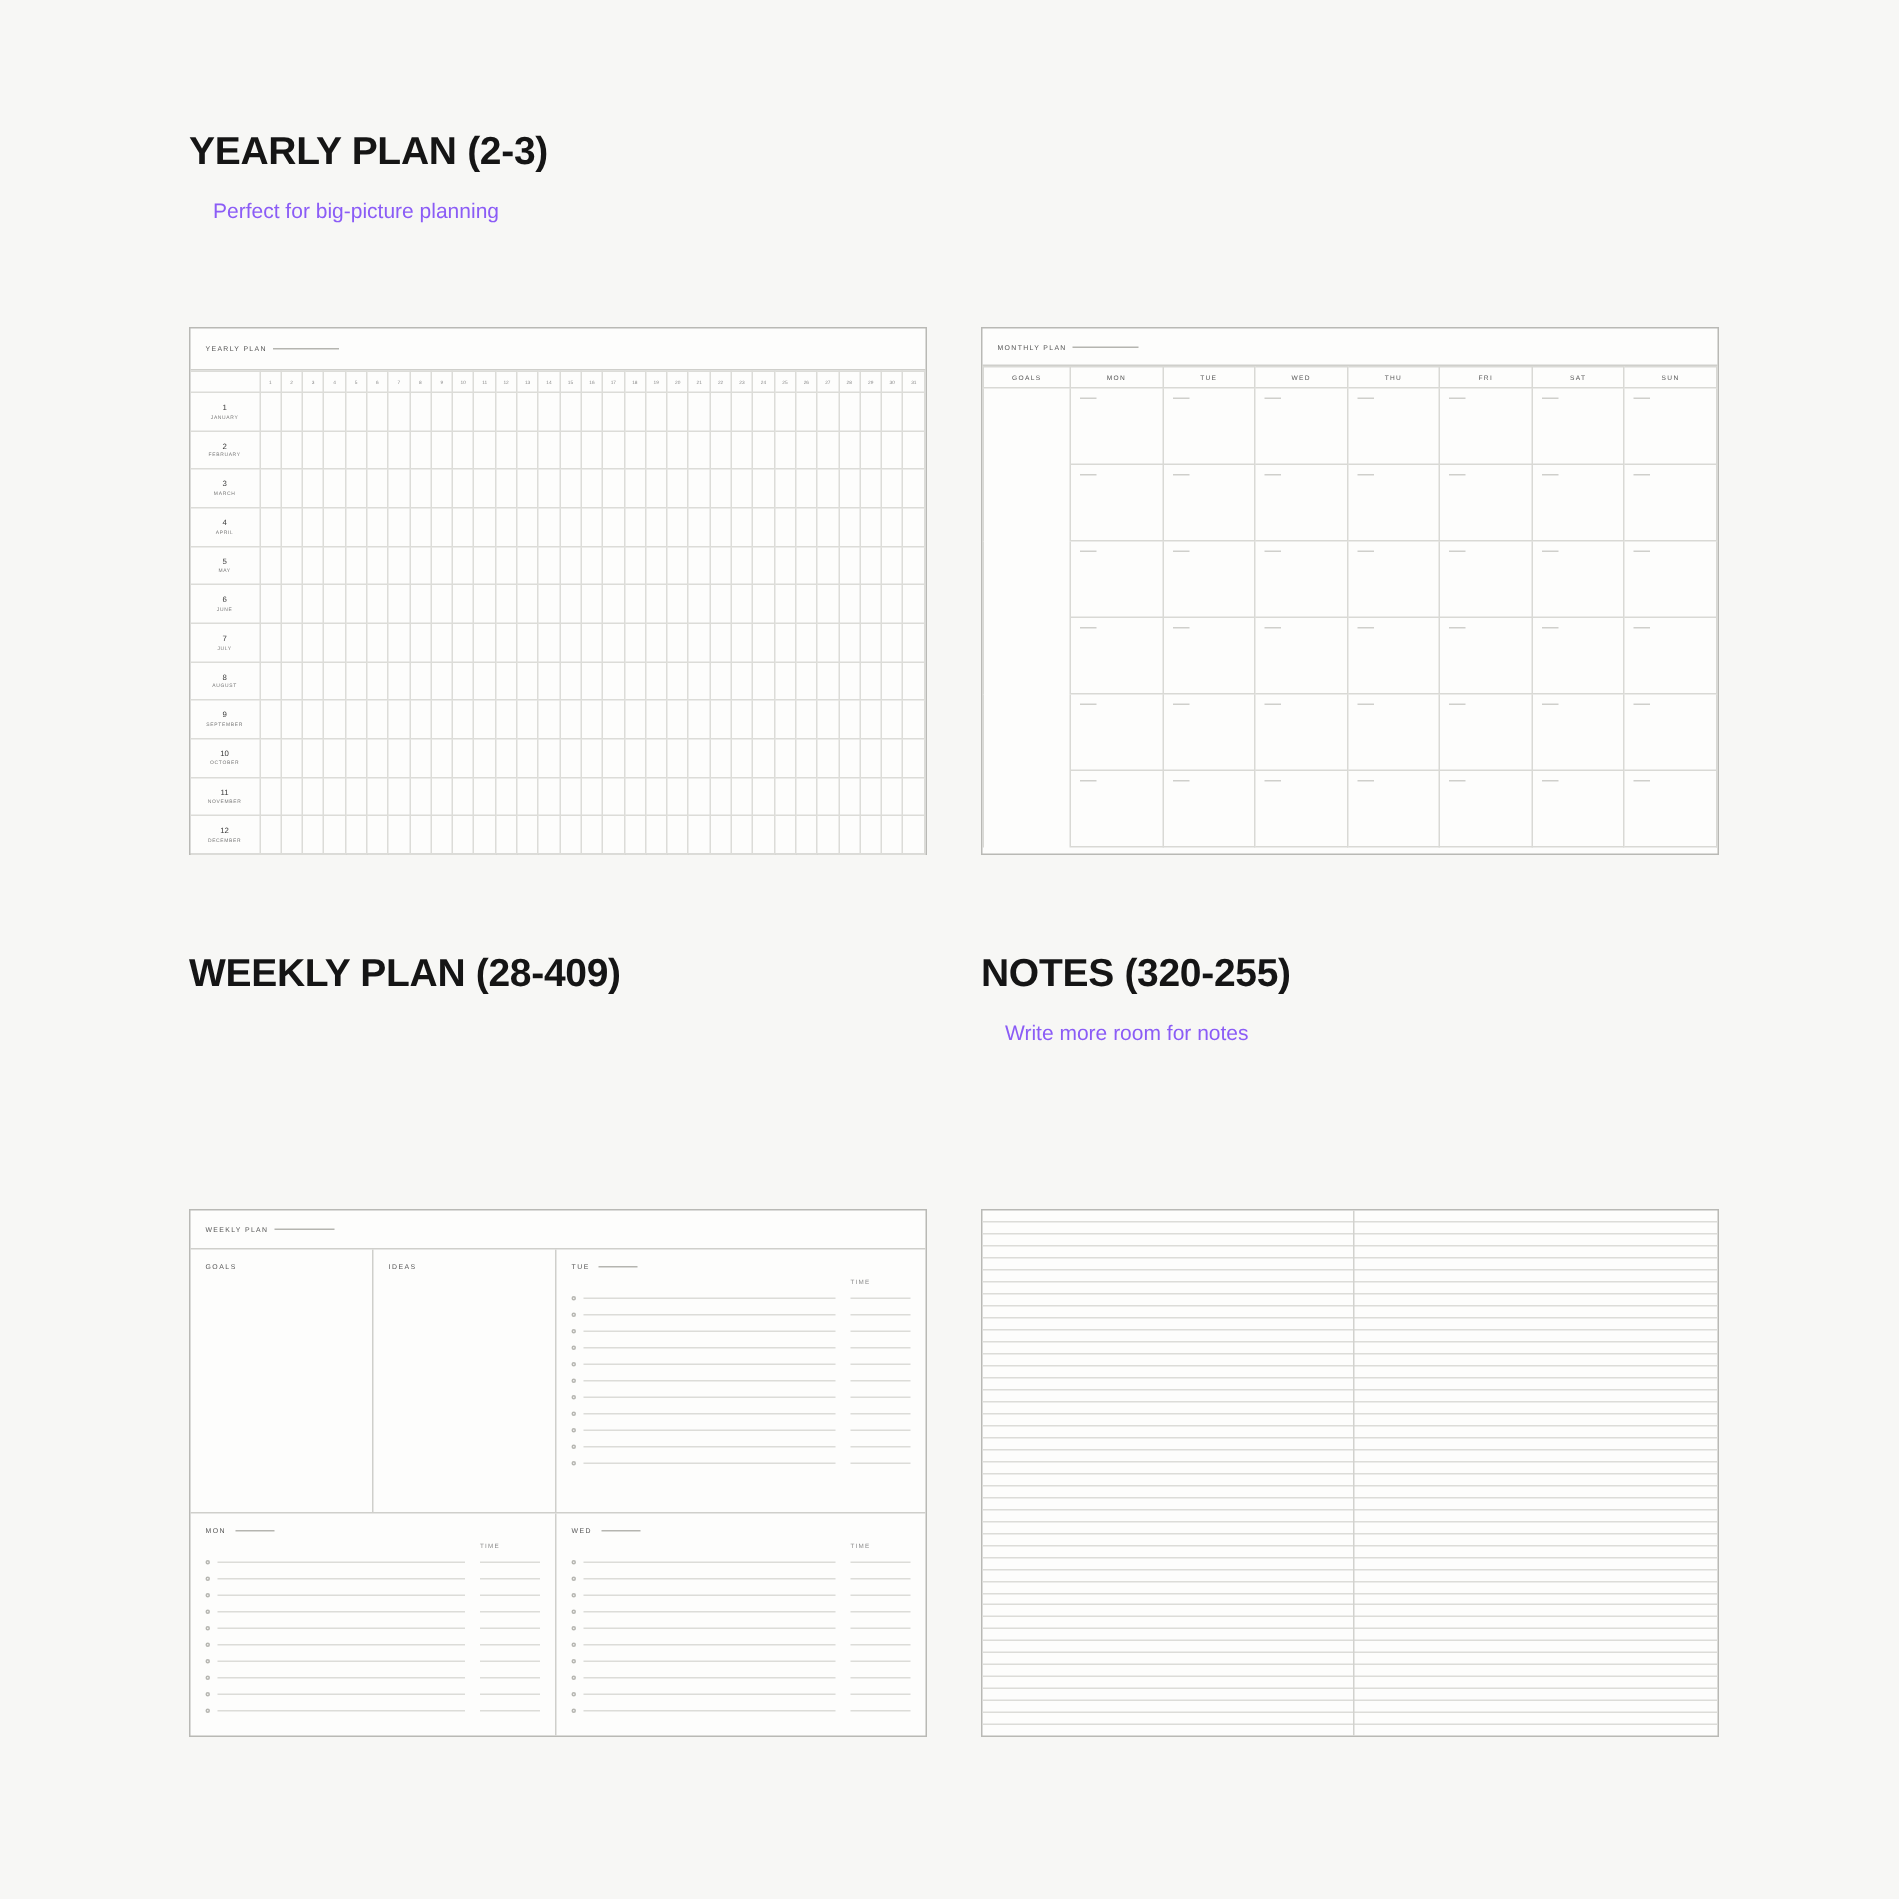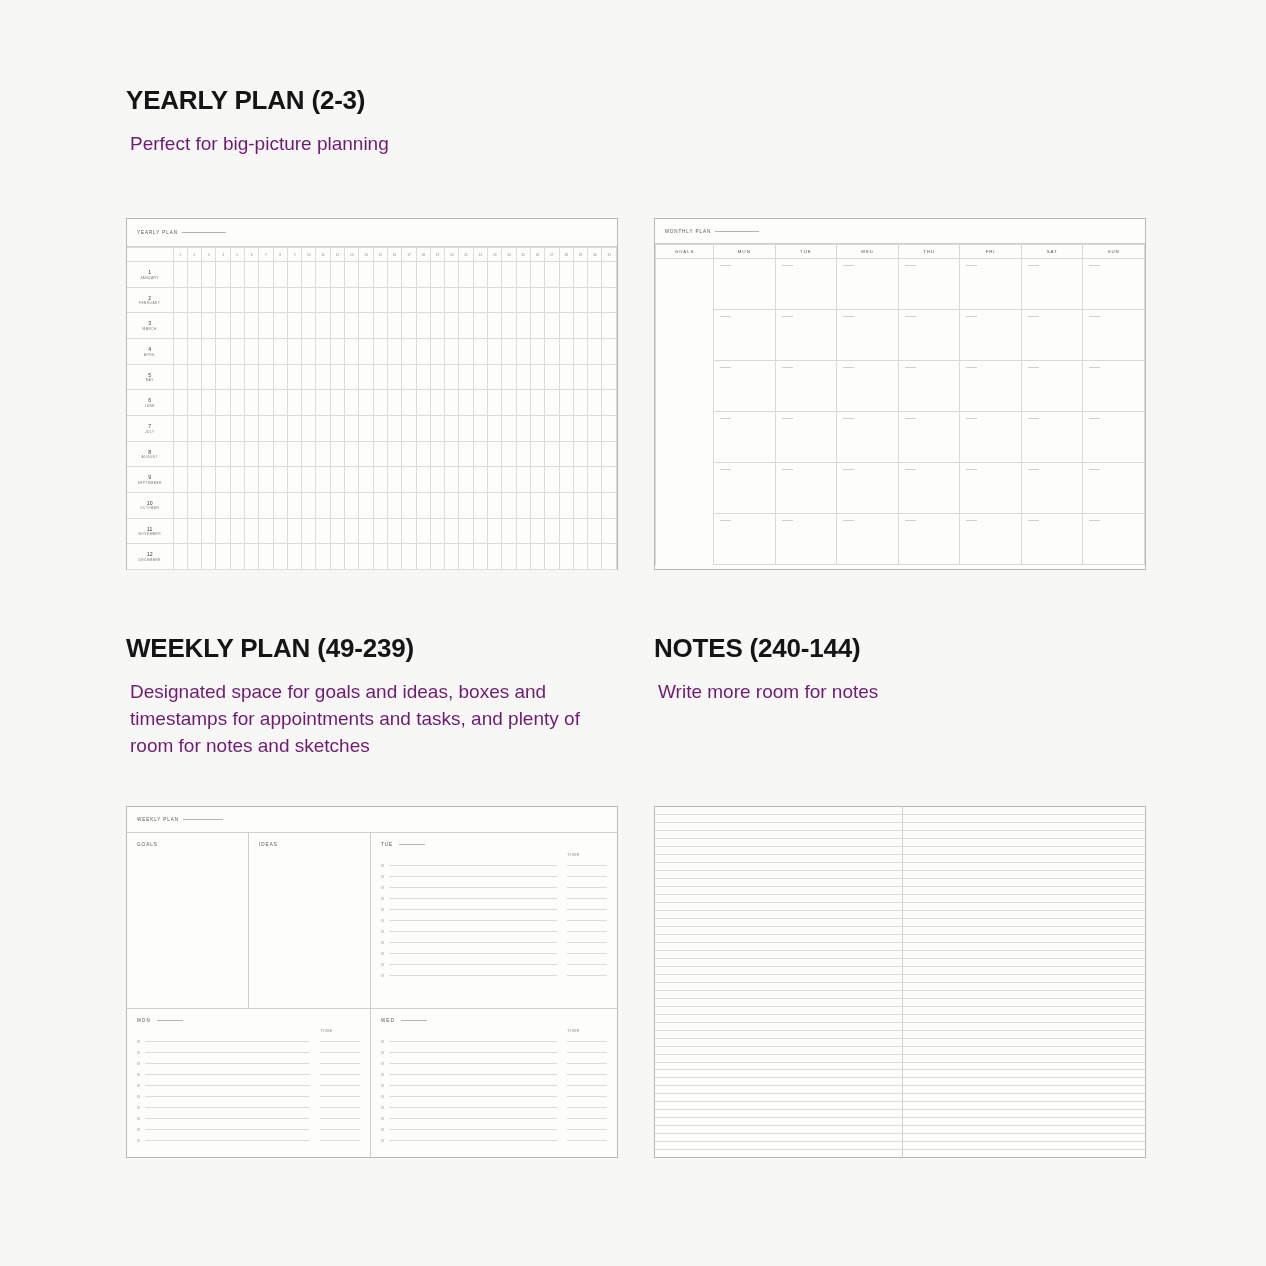--- a/index.html
+++ b/index.html
@@ -24,25 +24,25 @@
 
   .sec-title {
     font-size: 26px;
     font-weight: bold;
     letter-spacing: -0.2px;
     margin: 0 0 16px 0;
     line-height: 1.1;
     color: #151515;
   }
   .sec-desc {
-    font-size: 19px;
+    font-size: 14px;
     font-weight: 400;
     line-height: 1.42;
-    margin: 4px;
-    color: #701a75;
+    margin: 16px;
+    color: #8b5cf6;
   }
 
   .preview {
     position: absolute;
     background: #fdfdfc;
     border: 1px solid #b9b9b5;
   }
   
   #yearly-preview { left: 126px; top: 218px; width: 492px; height: 352px; }
   .yp-head {
@@ -869,22 +869,21 @@
             </td>
             <td>
               <span class="mp-dash"></span>
             </td>
           </tr>
         </tbody>
       </table>
   </div>
 
   <div class="quad" id="q-weekly">
-    <h2 class="sec-title">WEEKLY PLAN (49-239)</h2>
-    <p class="sec-desc">Designated space for goals and ideas, boxes and timestamps for appointments and tasks, and plenty of room for notes and sketches</p>
+    <h2 class="sec-title">WEEKLY PLAN (28-409)</h2>
   </div>
 
   <div class="preview" id="weekly-preview">
     <div class="wp-head">
       <span class="tiny-label">WEEKLY PLAN</span>
       <span class="rule" style="width:40px;"></span>
     </div>
     <div class="wp-top">
       <div class="wp-goals">
         <div class="colhdr">GOALS</div>
@@ -1079,21 +1078,21 @@
               <span class="chk"></span>
               <span class="task-line"></span>
               <span class="time-line"></span>
             </div>
           </div>
       </div>
     </div>
   </div>
 
   <div class="quad" id="q-notes">
-    <h2 class="sec-title">NOTES (240-144)</h2>
+    <h2 class="sec-title">NOTES (320-255)</h2>
     <p class="sec-desc">Write more room for notes</p>
   </div>
 
   <div class="preview" id="notes-preview">
     <div class="notes-inner">
       <div class="notes-rows" id="notes-rows">
           <div class="notes-row"></div>
           <div class="notes-row"></div>
           <div class="notes-row"></div>
           <div class="notes-row"></div>

